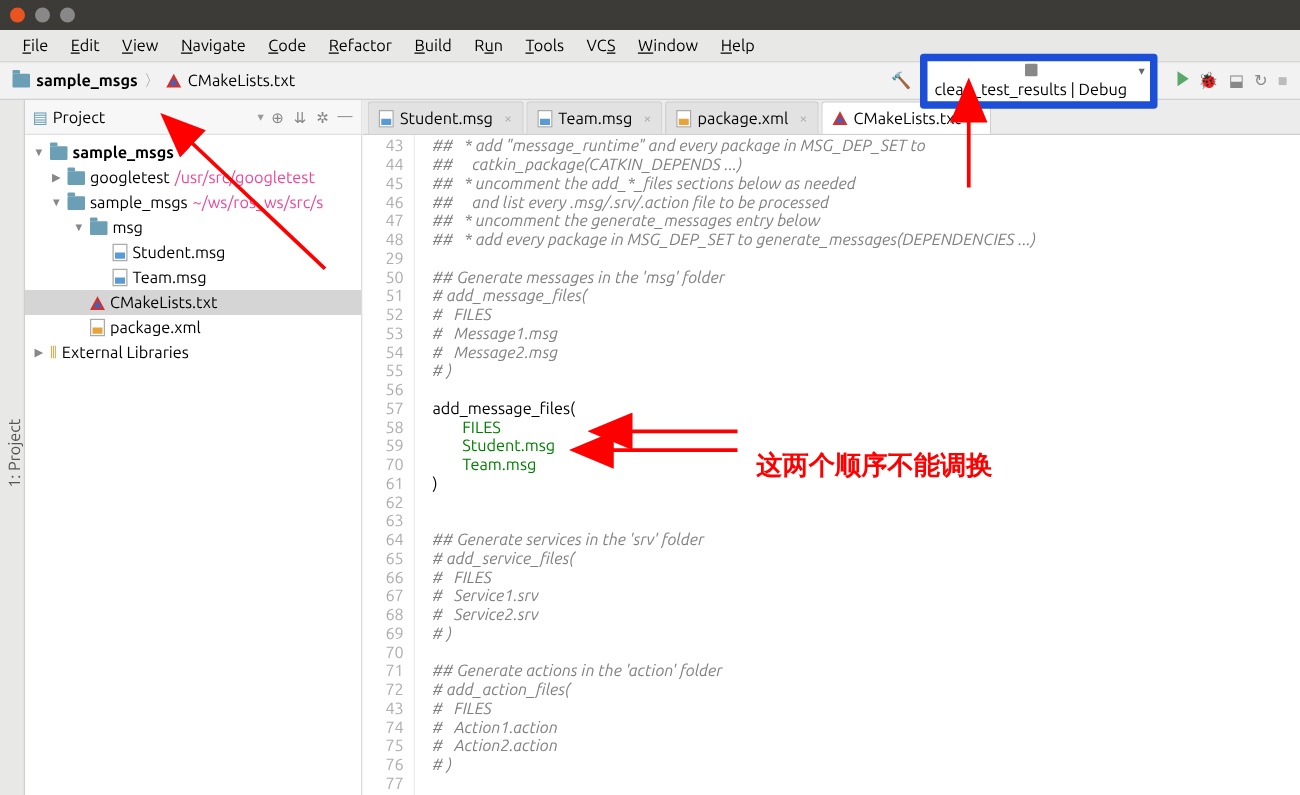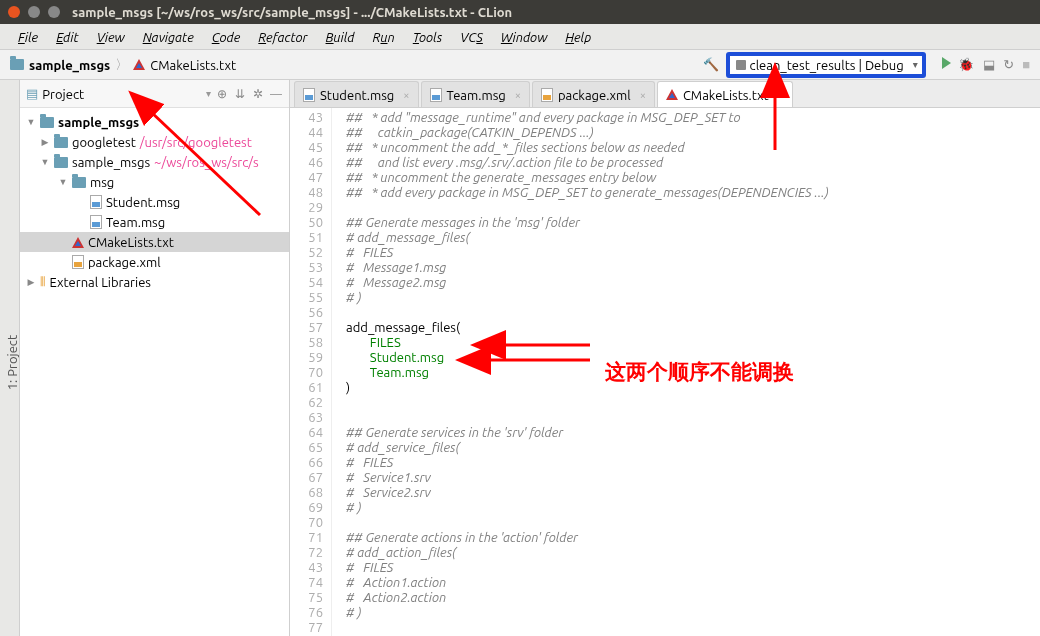--- a/index.html
+++ b/index.html
@@ -4,33 +4,33 @@
 <style>
 * { margin: 0; padding: 0; box-sizing: border-box; font-family: "Ubuntu", "Segoe UI", sans-serif; font-size: 13px; }
 body { background: #f2f2f2; width: 1040px; height: 636px; overflow: hidden; position: relative; }
 .titlebar { background: #3c3b37; color: #dfdbd2; height: 24px; display: flex; align-items: center; padding: 0 8px; }
 .window-controls { display: flex; gap: 8px; margin-right: 12px; }
 .wc { width: 12px; height: 12px; border-radius: 50%; }
 .wc.close { background: #e95420; }
 .wc.min { background: #888; }
 .wc.max { background: #888; }
 .titlebar-title { font-weight: bold; font-size: 13px; }
-.menubar { background: #e8e8e6; height: 26px; display: flex; align-items: center; padding: 0 10px; gap: 2px; border-bottom: 1px solid #cfcfcf; font-style: italic; }
+.menubar { background: #e8e8e6; height: 26px; display: flex; align-items: center; padding: 0 10px; gap: 2px; border-bottom: 1px solid #cfcfcf; }
 .menubar span { padding: 2px 8px; cursor: pointer; }
 .menubar span u { text-decoration: underline; }
 .toolbar { background: #f2f2f2; height: 30px; display: flex; align-items: center; padding: 0 10px; border-bottom: 1px solid #d0d0d0; }
 .breadcrumb { display: flex; align-items: center; gap: 5px; }
 .folder-ico { width: 14px; height: 11px; background: #6a9fb5; display: inline-block; border-radius: 1px; position: relative; }
 .folder-ico::before { content: ""; position: absolute; top: -3px; left: 0; width: 6px; height: 3px; background: #6a9fb5; border-radius: 1px 1px 0 0; }
 .cmake-ico { width: 0; height: 0; border-left: 6px solid transparent; border-right: 6px solid transparent; border-bottom: 11px solid #cc3333; display: inline-block; position: relative; }
 .cmake-ico::after { content:""; position:absolute; left:-3px; top:4px; width:0; height:0; border-left:3px solid transparent; border-right:3px solid transparent; border-bottom:5px solid #3366cc; }
 .breadcrumb-sep { color: #999; }
 .spacer { flex: 1; }
 .run-config { display: flex; align-items: center; gap: 6px; }
-.config-dropdown { background: #fff; border: 4px solid #1d4ed8; border-radius: 3px; padding: 2px 18px 2px 6px; font-size: 12px; position: relative; display: flex; align-items: center; gap: 4px; }
+.config-dropdown { background: #fff; border: 6px solid #1d4ed8; border-radius: 3px; padding: 2px 18px 2px 6px; font-size: 12px; position: relative; display: flex; align-items: center; gap: 4px; flex-direction: column; }
 .config-dropdown::after { content: "▾"; position: absolute; right: 4px; color: #666; font-size: 10px; }
 .run-icons { display: flex; gap: 8px; margin-left: 10px; }
 .tri-run { width: 0; height: 0; border-top: 6px solid transparent; border-bottom: 6px solid transparent; border-left: 9px solid #59a869; }
 .main { display: flex; height: calc(636px - 24px - 26px - 30px); }
 .side-tabs-left { width: 20px; background: #e8e8e6; border-right: 1px solid #cfcfcf; writing-mode: vertical-rl; display: flex; flex-direction: column; align-items: center; padding-top: 10px; gap: 20px; font-size: 11px; color: #555; }
 .side-tabs-left span { transform: rotate(180deg); cursor: pointer; }
 .project-panel { width: 270px; background: #fff; border-right: 1px solid #cfcfcf; display: flex; flex-direction: column; }
 .project-header { height: 28px; background: #f7f7f7; border-bottom: 1px solid #e0e0e0; display: flex; align-items: center; padding: 0 6px; gap: 4px; }
 .project-header .title { font-weight: normal; flex: 1; }
 .hdr-ico { width: 14px; height: 14px; display: inline-block; color: #888; font-size: 12px; text-align: center; }
@@ -65,21 +65,20 @@
 </style>
 </head>
 <body>
 
 <div class="titlebar">
   <div class="window-controls">
     <span class="wc close"></span>
     <span class="wc min"></span>
     <span class="wc max"></span>
   </div>
-  <span class="titlebar-title">sample_msgs [~/ws/ros_ws/src/sample_msgs] - .../CMakeLists.txt - CLion</span>
 </div>
 
 <div class="menubar">
   <span><u>F</u>ile</span>
   <span><u>E</u>dit</span>
   <span><u>V</u>iew</span>
   <span><u>N</u>avigate</span>
   <span><u>C</u>ode</span>
   <span><u>R</u>efactor</span>
   <span><u>B</u>uild</span>

